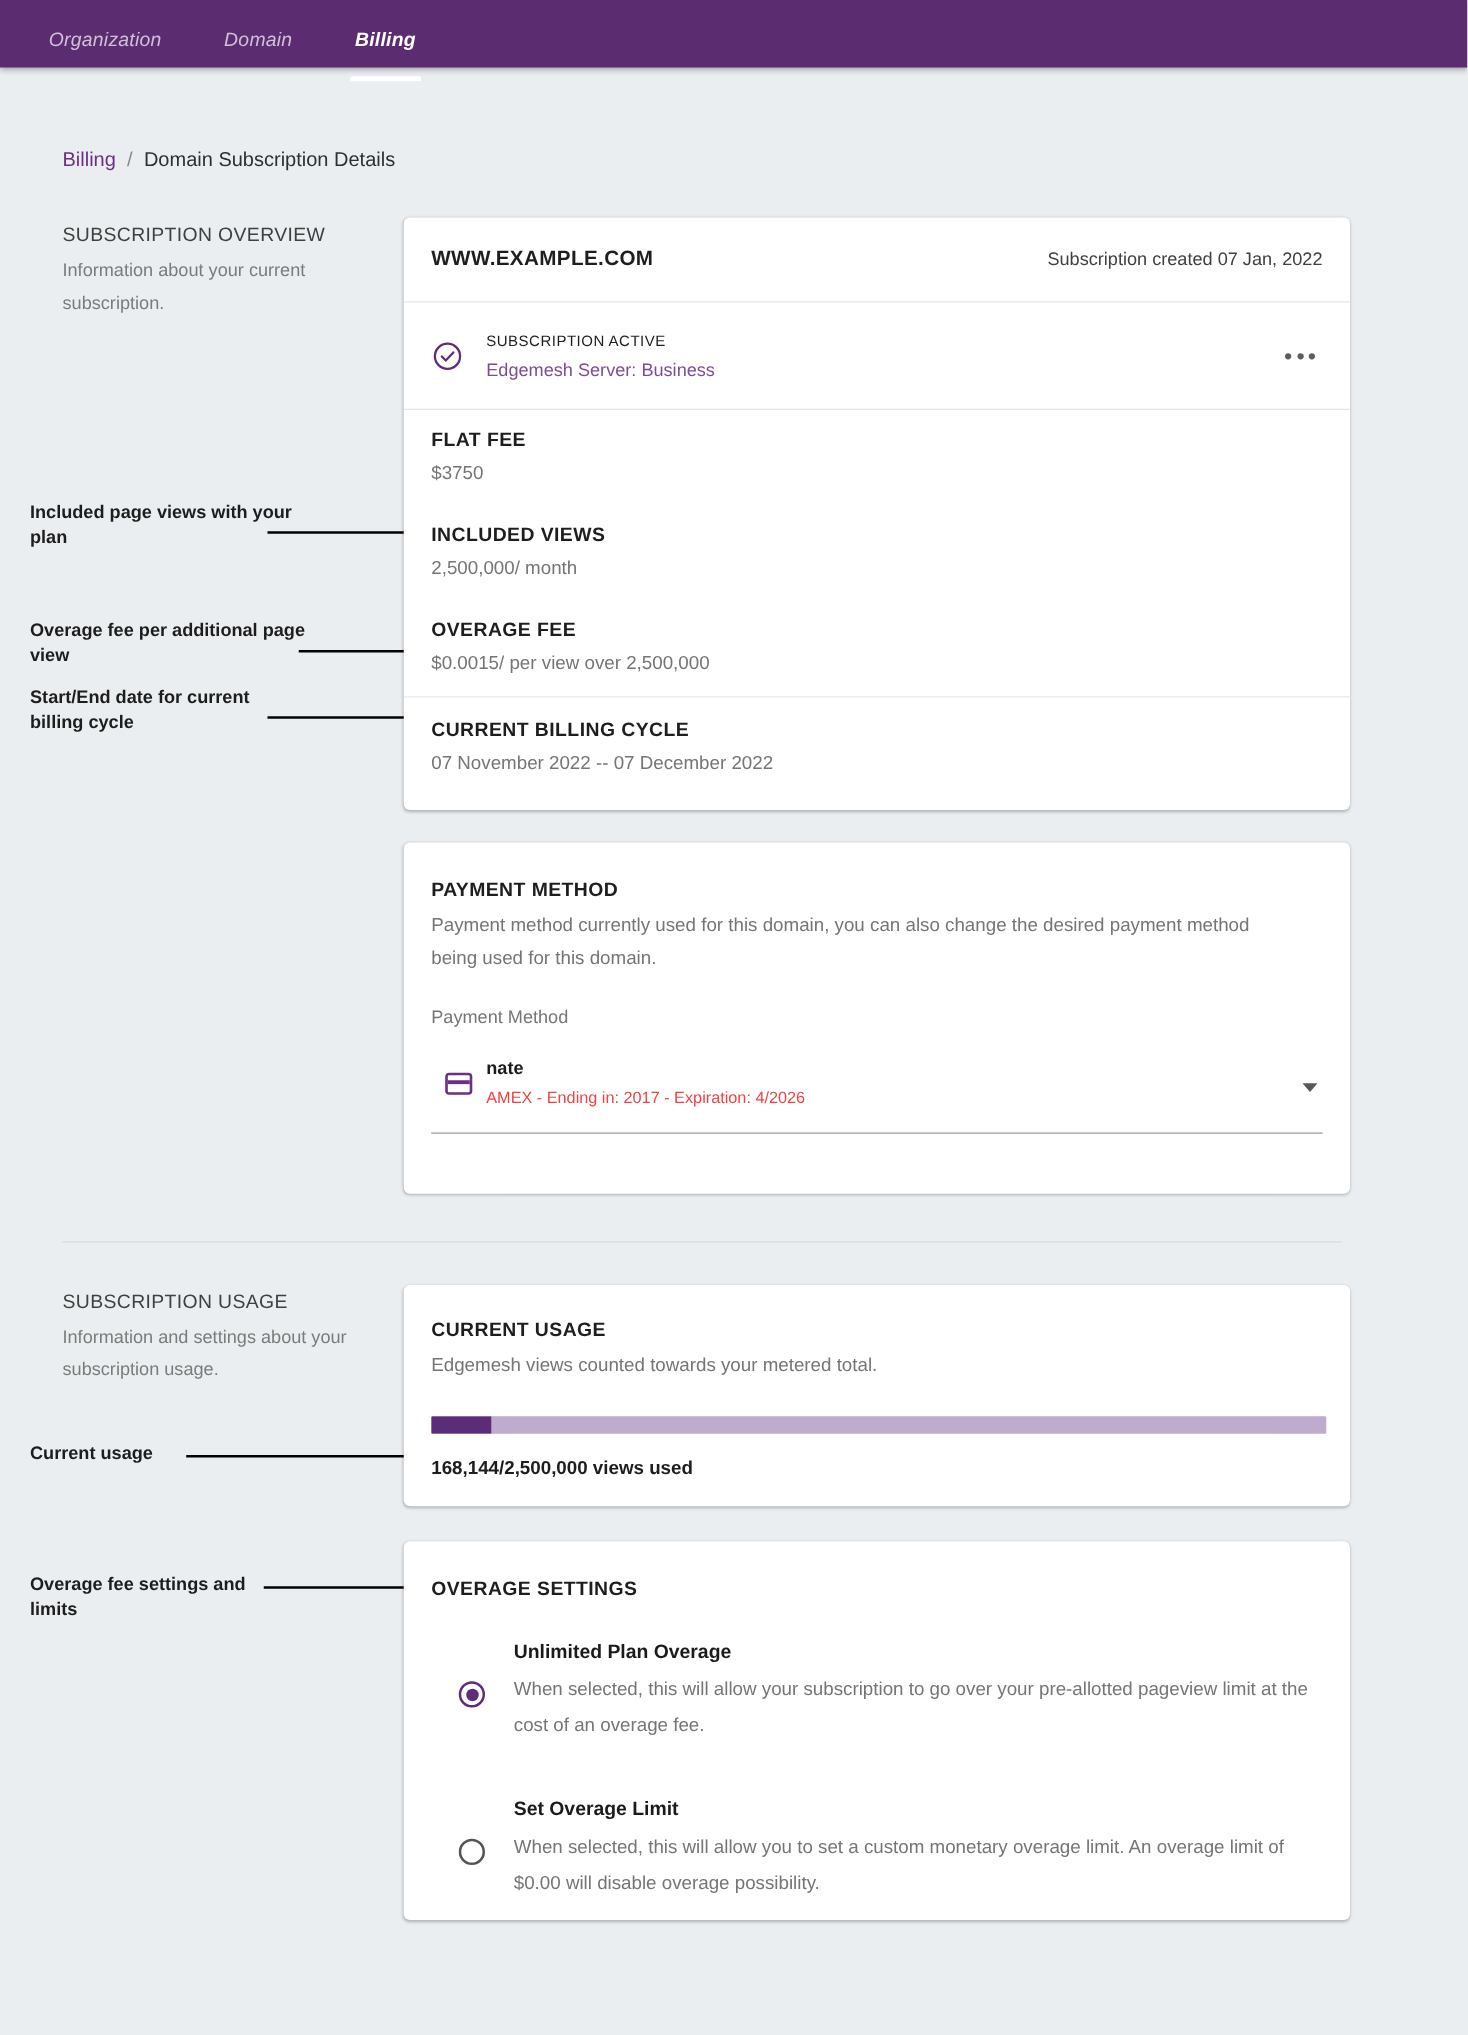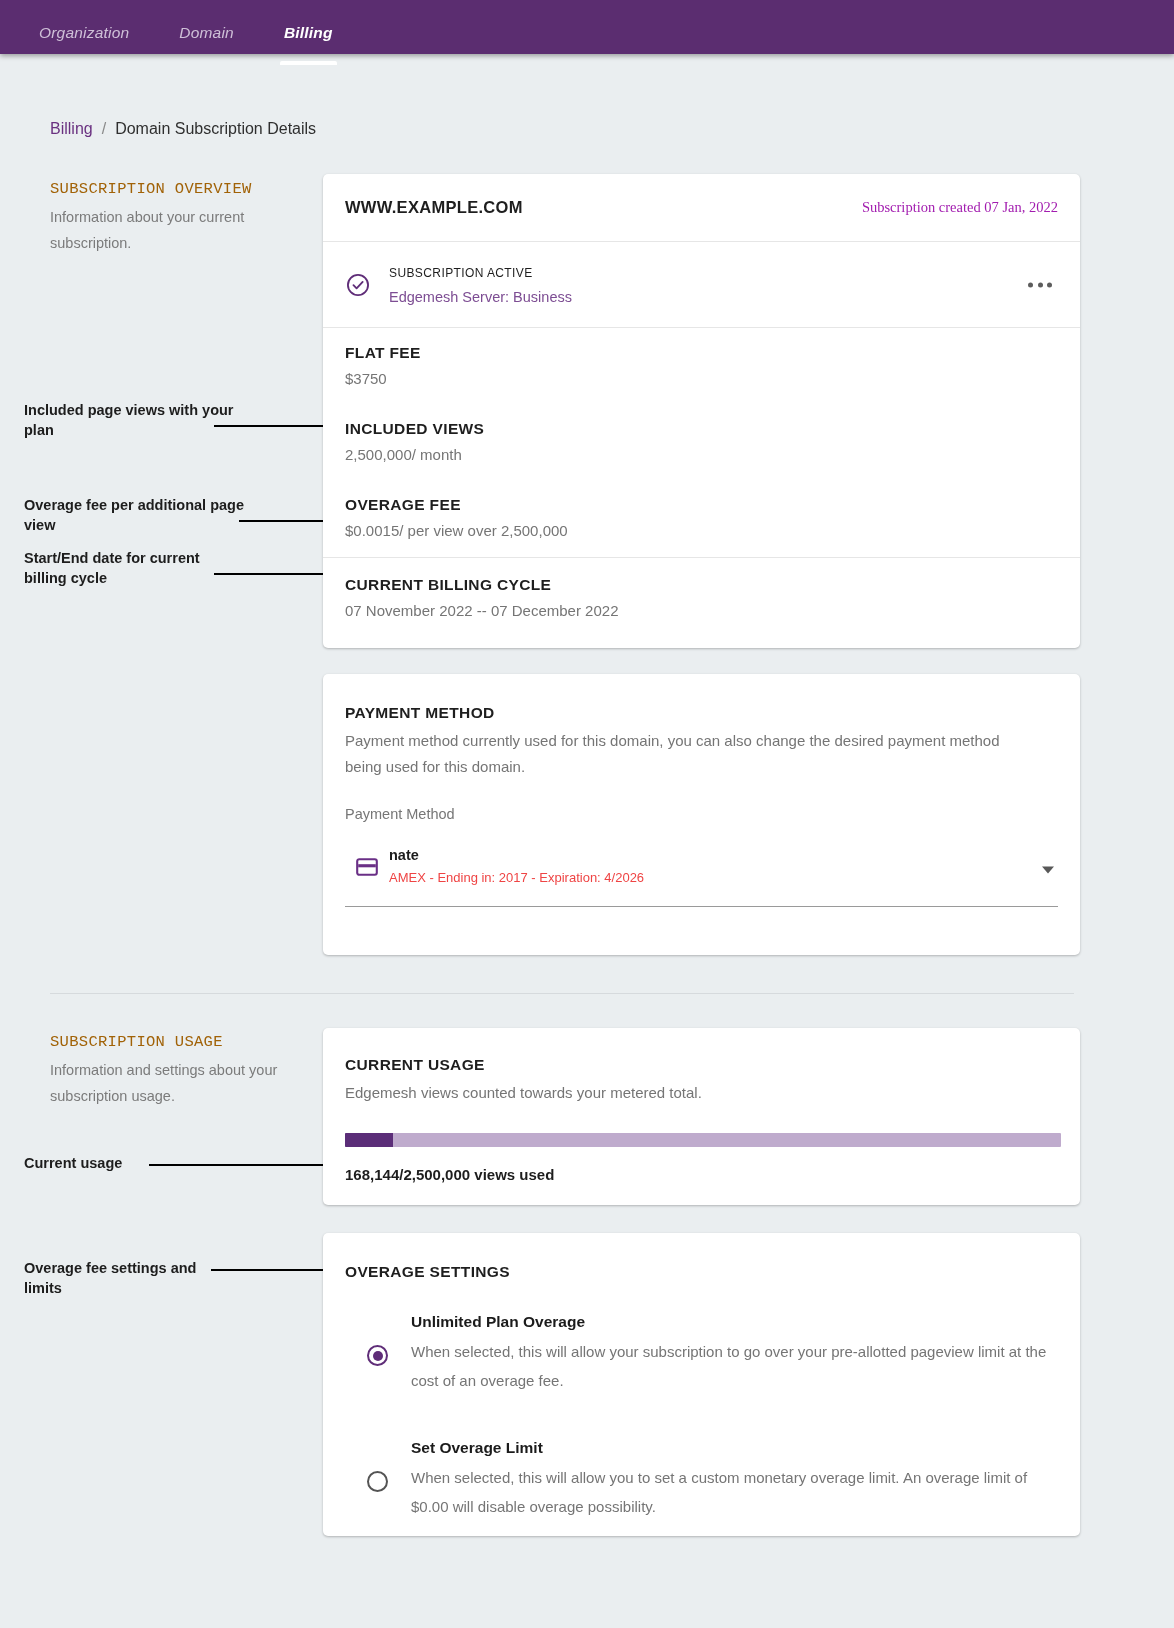--- a/index.html
+++ b/index.html
@@ -38,21 +38,21 @@
     position: absolute; top: 120px; left: 50px;
     font-size: 16px; color: #3b3b3b; display: flex; align-items: center; gap: 9px;
   }
   .breadcrumb .crumb-link { color: #6a3180; cursor: pointer; }
   .breadcrumb .crumb-sep { color: #8a8a8a; }
   .breadcrumb .crumb-current { color: #2f2f2f; }
 
   
   .side-label { position: absolute; width: 250px; left: 50px; }
   .side-label .sl-title {
-    font-size: 15.5px; color: #a16207; letter-spacing: .3px; line-height: 26px; font-family: Liberation Mono, monospace;
+    font-size: 15.5px; color: #404040; letter-spacing: .3px; line-height: 26px;
   }
   .side-label .sl-desc {
     font-size: 14.5px; color: #7b7b7b; line-height: 26px; margin-top: 2px;
   }
 
   
   .anno { position: absolute; left: 24px; width: 300px; height: 50px; }
   .anno-text {
     position: absolute; left: 0; top: 0; width: 210px;
     font-size: 14.5px; font-weight: bold; color: #1d1d1d; line-height: 20px;
@@ -75,21 +75,21 @@
   .row-divider { border-bottom: 1px solid #e6e6e6; }
 
   .card-head {
     display: flex; align-items: center; justify-content: space-between;
     padding: 0 22px; height: 68px;
   }
   .card-head .domain-title {
     font-size: 16.5px; font-weight: bold; color: #1e1e1e; letter-spacing: .3px;
   }
   .card-head .created {
-    font-size: 14.5px; color: #a21caf; font-family: Liberation Serif, serif;
+    font-size: 14.5px; color: #404040;
   }
 
   .status-row { display: flex; align-items: center; padding: 0 22px; height: 86px; position: relative; }
   .status-icon { width: 26px; height: 26px; margin-right: 18px; flex: 0 0 26px; }
   .status-text .status-title {
     font-size: 12px; color: #1e1e1e; letter-spacing: .4px; line-height: 24px;
   }
   .status-text .status-sub {
     font-size: 14.5px; color: #7d4d93; line-height: 24px;
   }

